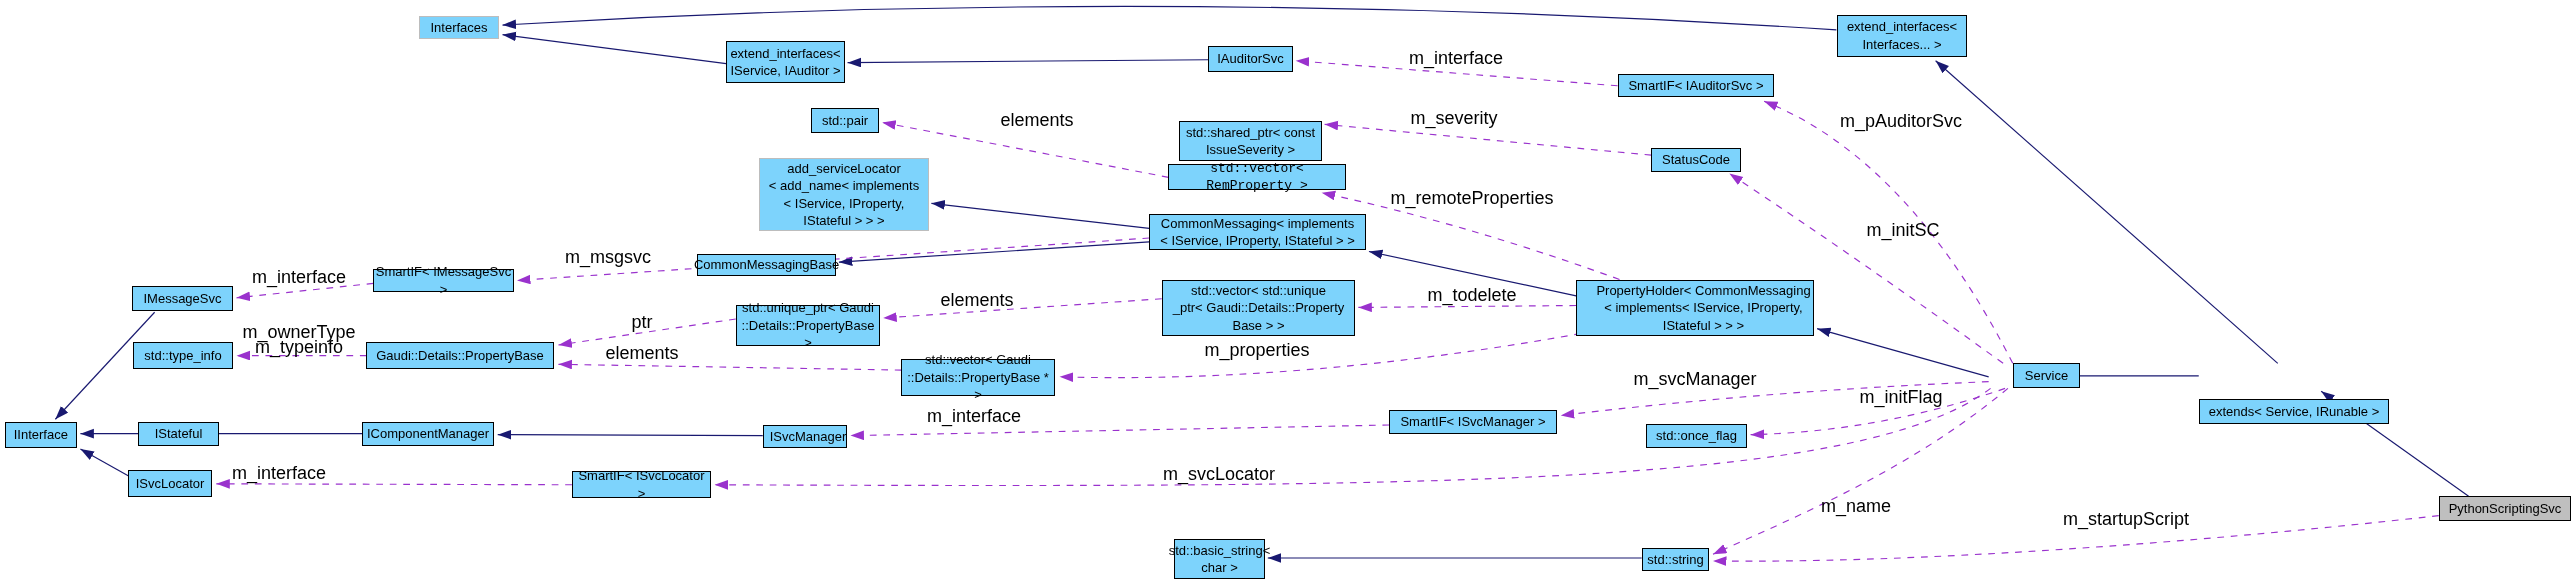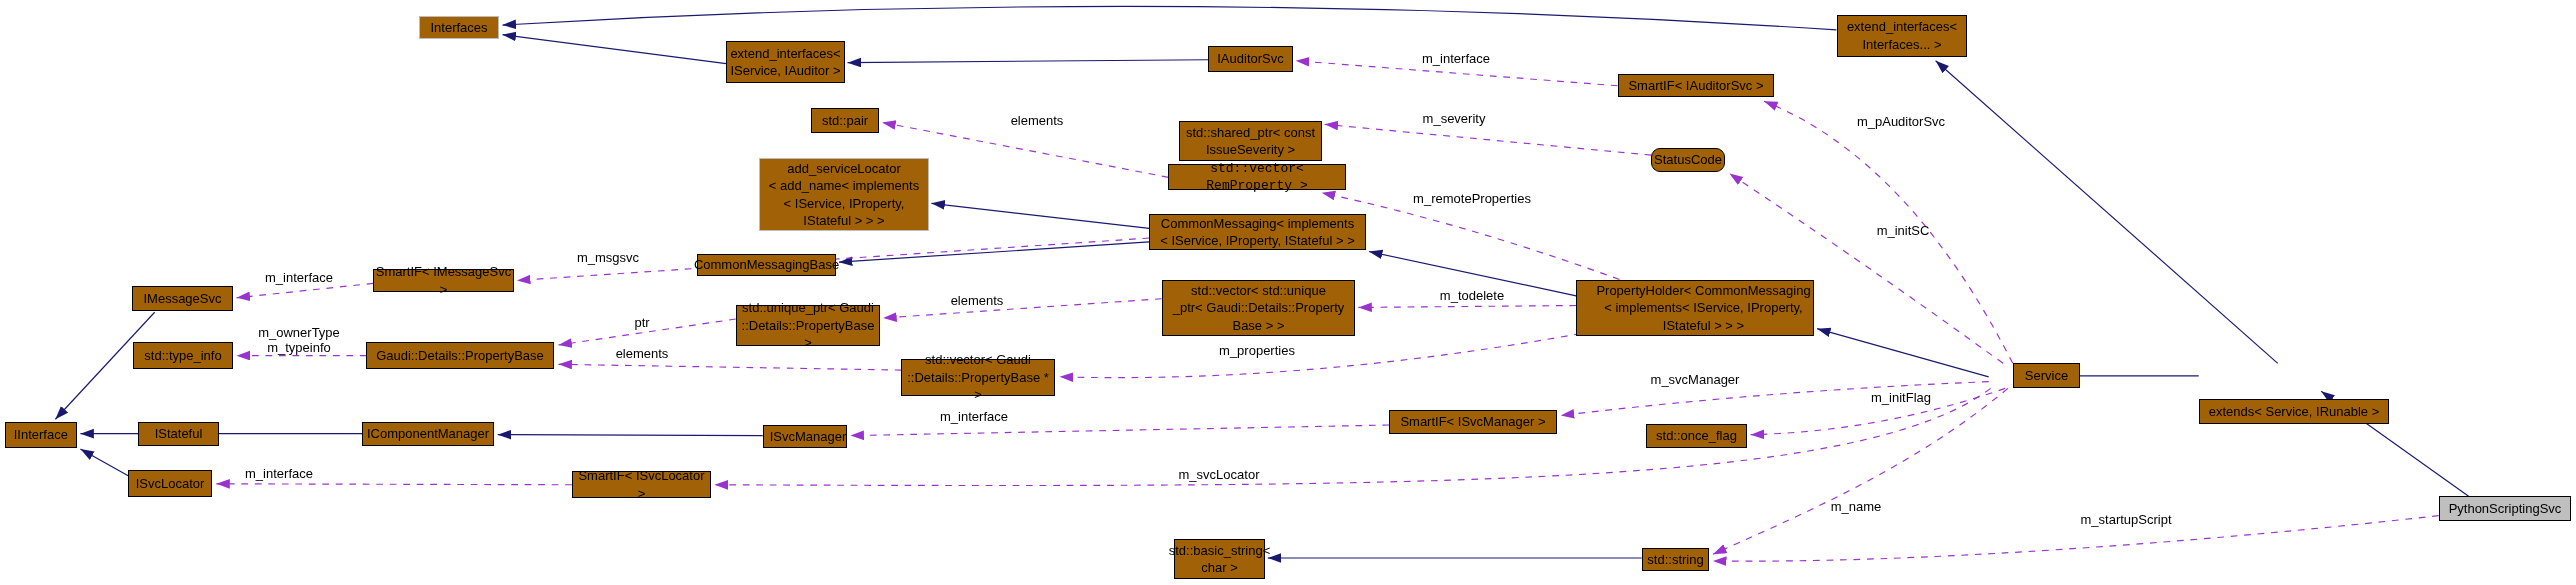--- a/index.html
+++ b/index.html
@@ -8,30 +8,30 @@
     width:2576px;height:585px;
     background:#ffffff;
     font-family:"Liberation Sans","DejaVu Sans",sans-serif;
     overflow:hidden;
   }
   #edges{position:absolute;left:0;top:0;width:2576px;height:585px;}
   .node{
     position:absolute;
     box-sizing:border-box;
     display:flex;align-items:center;justify-content:center;
-    border:1px solid #000000;background:#a16207;
+    border:1px solid #000000;background:#7dd3fc;
     font-size:13px;line-height:17.4px;color:#000000;
     text-align:center;white-space:pre-line;
     z-index:2;cursor:pointer;
   }
   .node.grey{border-color:#bdbdbd;}
   .node.focus{background:#bfbfbf;}
   .elabel{
     position:absolute;transform:translateX(-50%);
-    font-size:13px;line-height:15.4px;color:#000000;
+    font-size:18px;line-height:15.4px;color:#000000;
     text-align:center;white-space:pre-line;z-index:3;
   }
 </style>
 </head>
 <body>
 
 <div id="diagram">
 
   <svg id="edges" width="2576" height="585" viewBox="0 0 2672 607">
     <defs>
@@ -88,21 +88,21 @@
   <div class="node grey" style="left:419px;top:16.4px;width:80px;height:23px;"><span>Interfaces</span></div>
   <div class="node" style="left:726px;top:41px;width:119px;height:42px;"><span>extend_interfaces&lt;
 IService, IAuditor &gt;</span></div>
   <div class="node" style="left:1208px;top:46px;width:85px;height:26px;"><span>IAuditorSvc</span></div>
   <div class="node" style="left:1618px;top:74px;width:156px;height:23px;"><span>SmartIF&lt; IAuditorSvc &gt;</span></div>
   <div class="node" style="left:1837px;top:14.5px;width:130px;height:42px;"><span>extend_interfaces&lt;
 Interfaces... &gt;</span></div>
   <div class="node" style="left:811px;top:108px;width:68px;height:25px;"><span>std::pair</span></div>
   <div class="node" style="left:1179px;top:97px;width:143px;height:40px;margin-top:24px;"><span>std::shared_ptr&lt; const
 IssueSeverity &gt;</span></div>
-  <div class="node" style="left:1651px;top:148px;width:74px;height:24px;border-radius:9px;"><span>StatusCode</span></div>
+  <div class="node" style="left:1651px;top:148px;width:90px;height:24px;"><span>StatusCode</span></div>
   <div class="node grey" style="left:759px;top:158px;width:170px;height:73px;"><span>add_serviceLocator
 &lt; add_name&lt; implements
 &lt; IService, IProperty,
 IStateful &gt; &gt; &gt;</span></div>
   <div class="node" style="left:1168px;top:164px;width:178px;height:26px;font-family:Liberation Mono, monospace;"><span>std::vector&lt; RemProperty &gt;</span></div>
   <div class="node" style="left:1149px;top:214px;width:217px;height:36px;"><span>CommonMessaging&lt; implements
 &lt; IService, IProperty, IStateful &gt; &gt;</span></div>
   <div class="node" style="left:697px;top:254px;width:139px;height:22px;"><span>CommonMessagingBase</span></div>
   <div class="node" style="left:373px;top:269px;width:141px;height:23px;"><span>SmartIF&lt; IMessageSvc &gt;</span></div>
   <div class="node" style="left:132px;top:286px;width:101px;height:25px;"><span>IMessageSvc</span></div>

